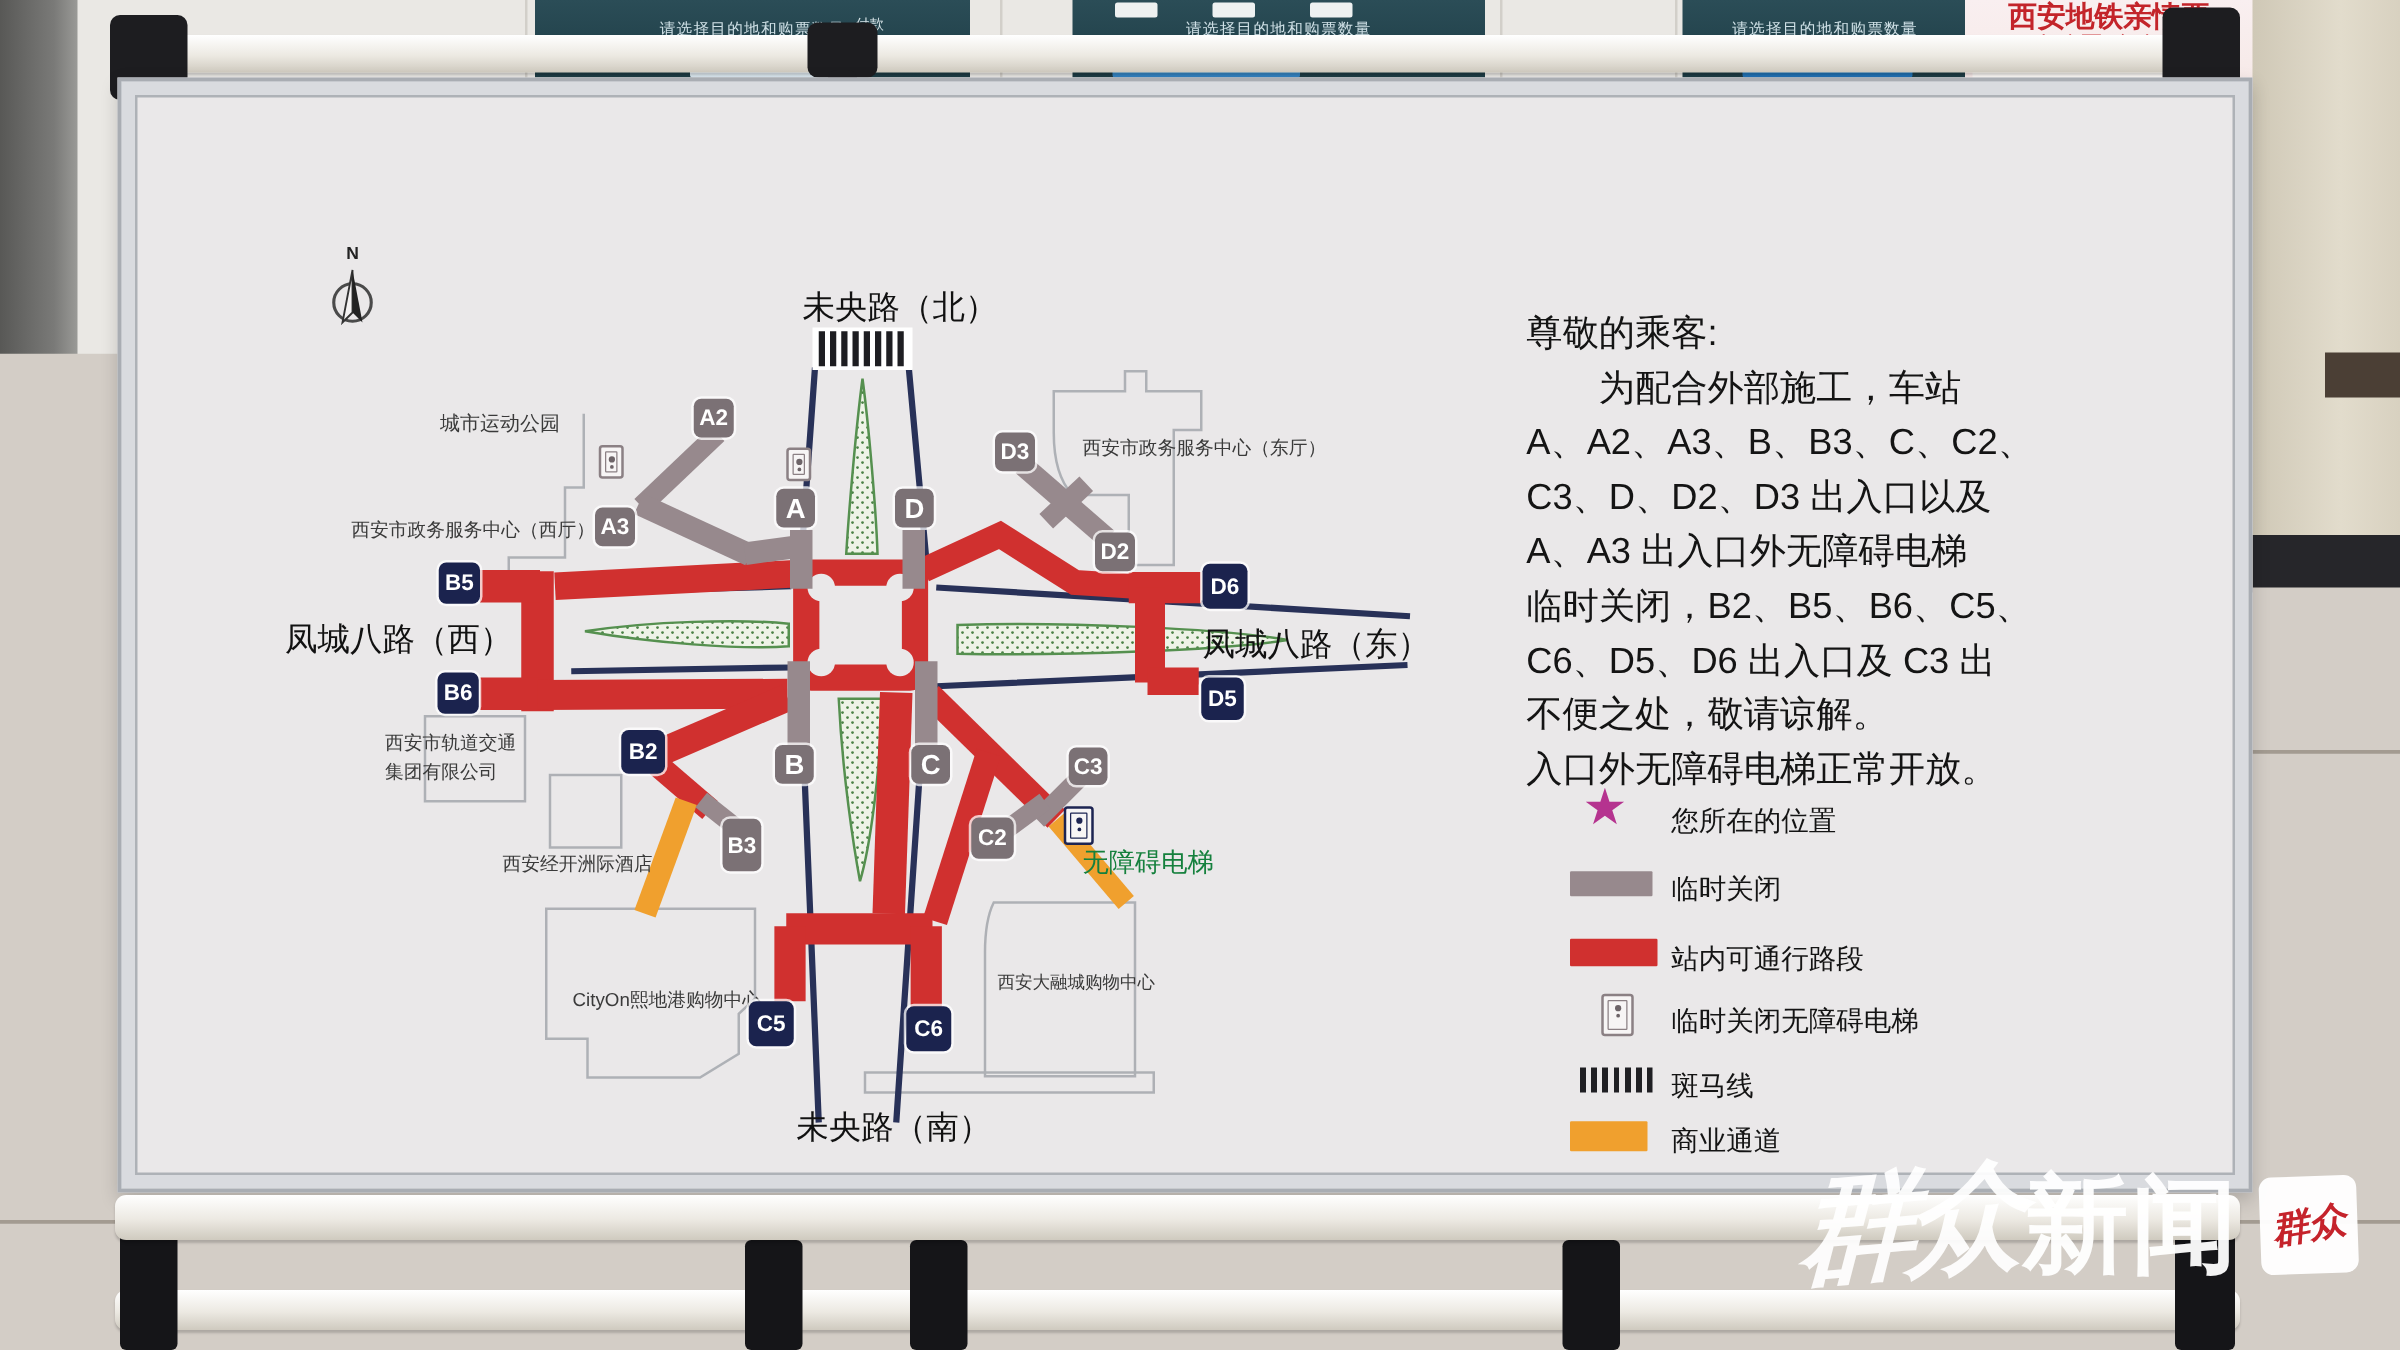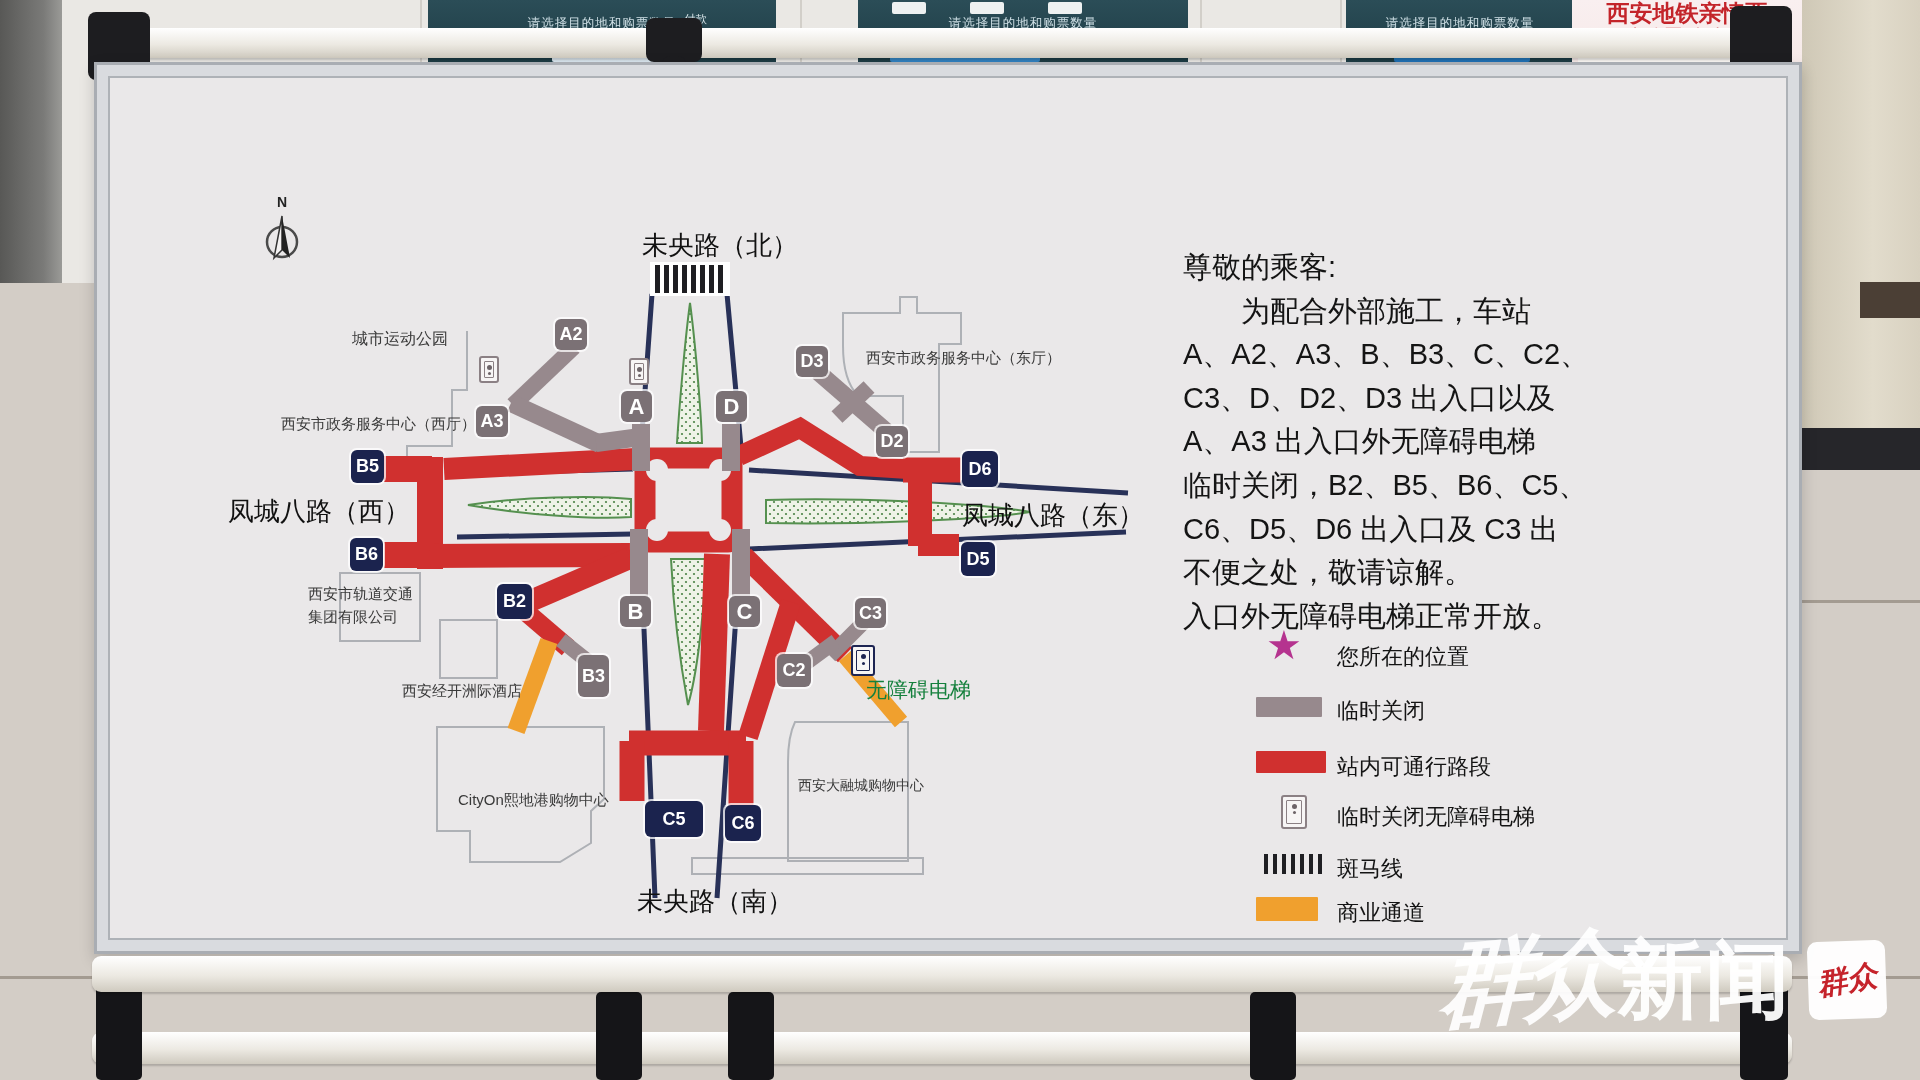--- a/index.html
+++ b/index.html
@@ -86,21 +86,21 @@
         border:1.5px solid #8b8084;border-radius:1px;}
   .elev::after{content:"";position:absolute;left:50%;top:7px;width:5px;height:5px;margin-left:-2.5px;
         background:#6d6468;border-radius:50%;box-shadow:0 6px 0 -1px #6d6468;}
   .elev.open{border-color:#1d2452;width:24px;height:31px;}
   .elev.open::before{border-color:#1d2452;}
   .elev.open::after{background:#1d2452;box-shadow:0 7px 0 -1px #1d2452;}
 
   
   .notice{position:absolute;left:1183px;top:246px;width:420px;font-size:29px;
           line-height:43.6px;color:#141414;}
-  .notice div{white-space:nowrap;}
+  .notice div{white-space:nowrap;margin-left:38px;}
   .notice .indent{text-indent:58px;}
   .legend-label{position:absolute;left:1337px;font-size:22px;color:#141414;white-space:nowrap;}
   .leg-star{position:absolute;left:1266px;top:622px;font-size:40px;color:#b5338f;}
   .leg-bar{position:absolute;border-radius:1px;}
   .leg-zebra{position:absolute;left:1264px;top:854px;width:58px;height:20px;
      background:repeating-linear-gradient(90deg,#1f1f23 0 4.5px,transparent 4.5px 9px);}
 
   
   .foot{position:absolute;background:#151518;border-radius:5px;}
 
@@ -299,21 +299,21 @@
   <div class="badge closed b2c" style="left:476px;top:406px;width:32px;height:31px">A3</div>
   <div class="badge closed b2c" style="left:796px;top:346px;width:32px;height:31px">D3</div>
   <div class="badge closed b2c" style="left:876px;top:426px;width:32px;height:31px">D2</div>
   <div class="badge closed b2c" style="left:578px;top:655px;width:31px;height:42px">B3</div>
   <div class="badge closed b2c" style="left:777px;top:654px;width:34px;height:33px">C2</div>
   <div class="badge closed b2c" style="left:855px;top:598px;width:31px;height:30px">C3</div>
 
   <div class="badge open b2c" style="left:351px;top:450px;width:33px;height:33px">B5</div>
   <div class="badge open b2c" style="left:350px;top:538px;width:33px;height:33px">B6</div>
   <div class="badge open b2c" style="left:497px;top:584px;width:35px;height:35px">B2</div>
-  <div class="badge open b2c" style="left:645px;top:801px;width:58px;height:36px">C5</div>
+  <div class="badge open b2c" style="left:599px;top:801px;width:36px;height:36px">C5</div>
   <div class="badge open b2c" style="left:725px;top:805px;width:36px;height:36px">C6</div>
   <div class="badge open b2c" style="left:962px;top:451px;width:36px;height:36px">D6</div>
   <div class="badge open b2c" style="left:961px;top:542px;width:34px;height:34px">D5</div>
 
   <div class="notice">
     <div>尊敬的乘客:</div>
     <div class="indent">为配合外部施工，车站</div>
     <div>A、A2、A3、B、B3、C、C2、</div>
     <div>C3、D、D2、D3 出入口以及</div>
     <div>A、A3 出入口外无障碍电梯</div>

